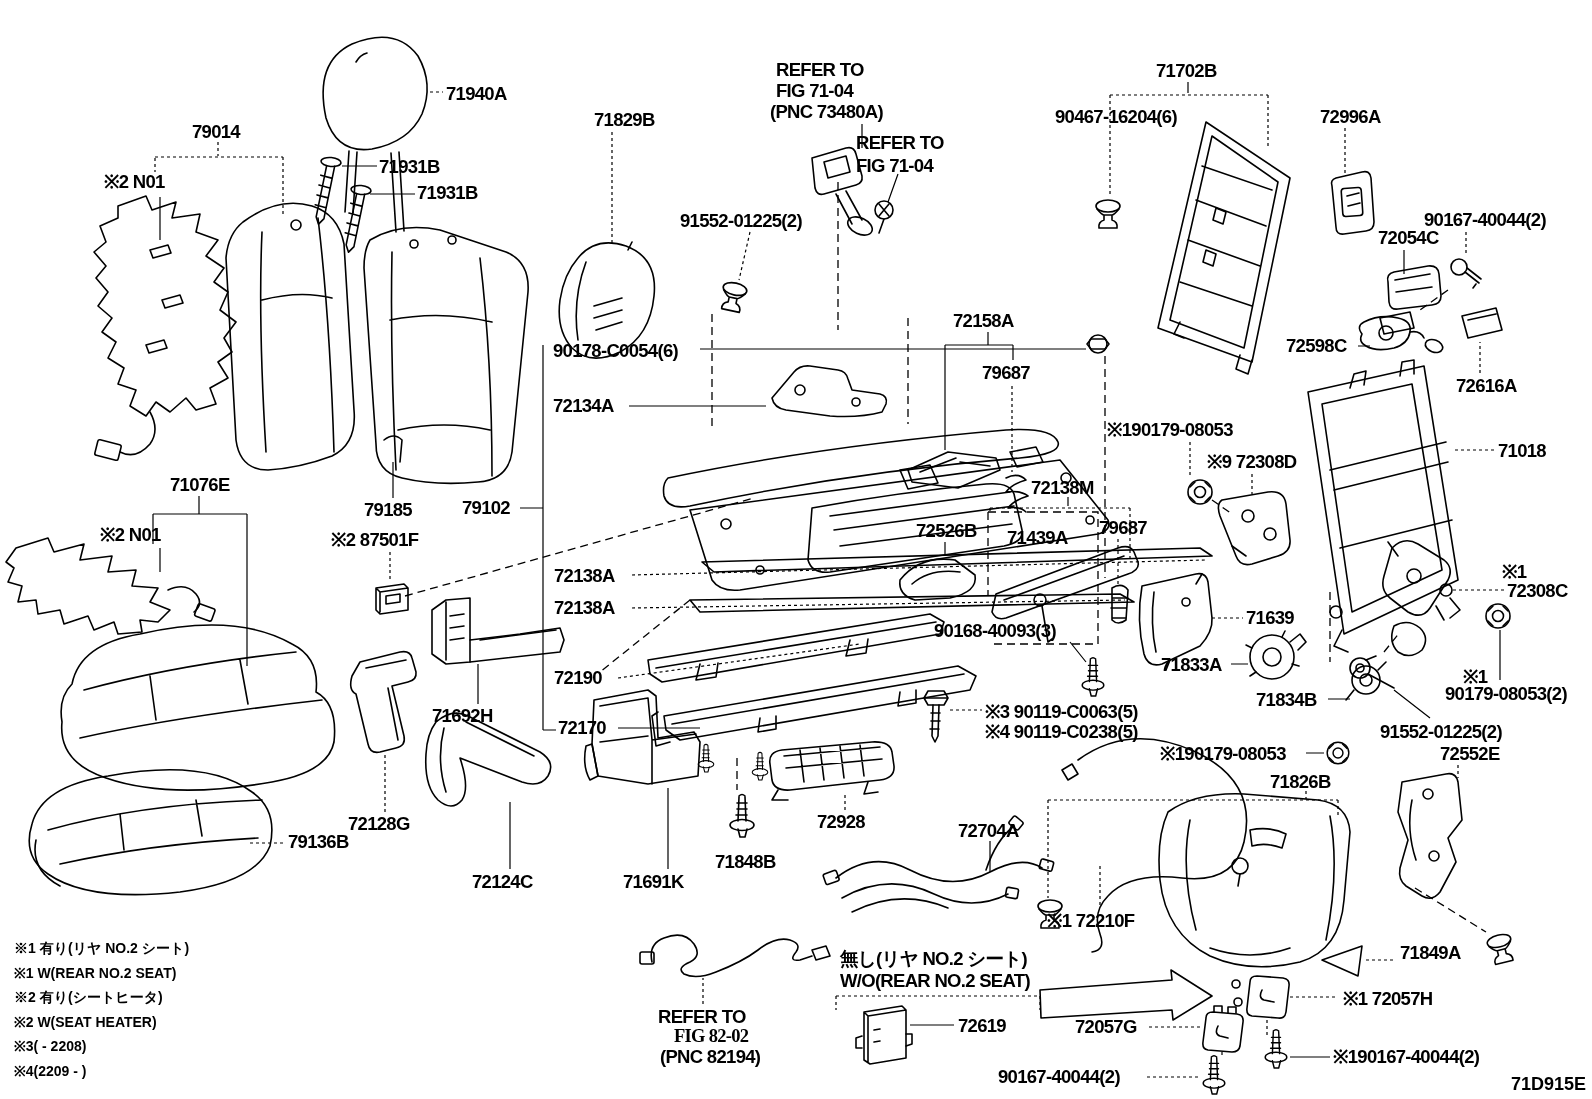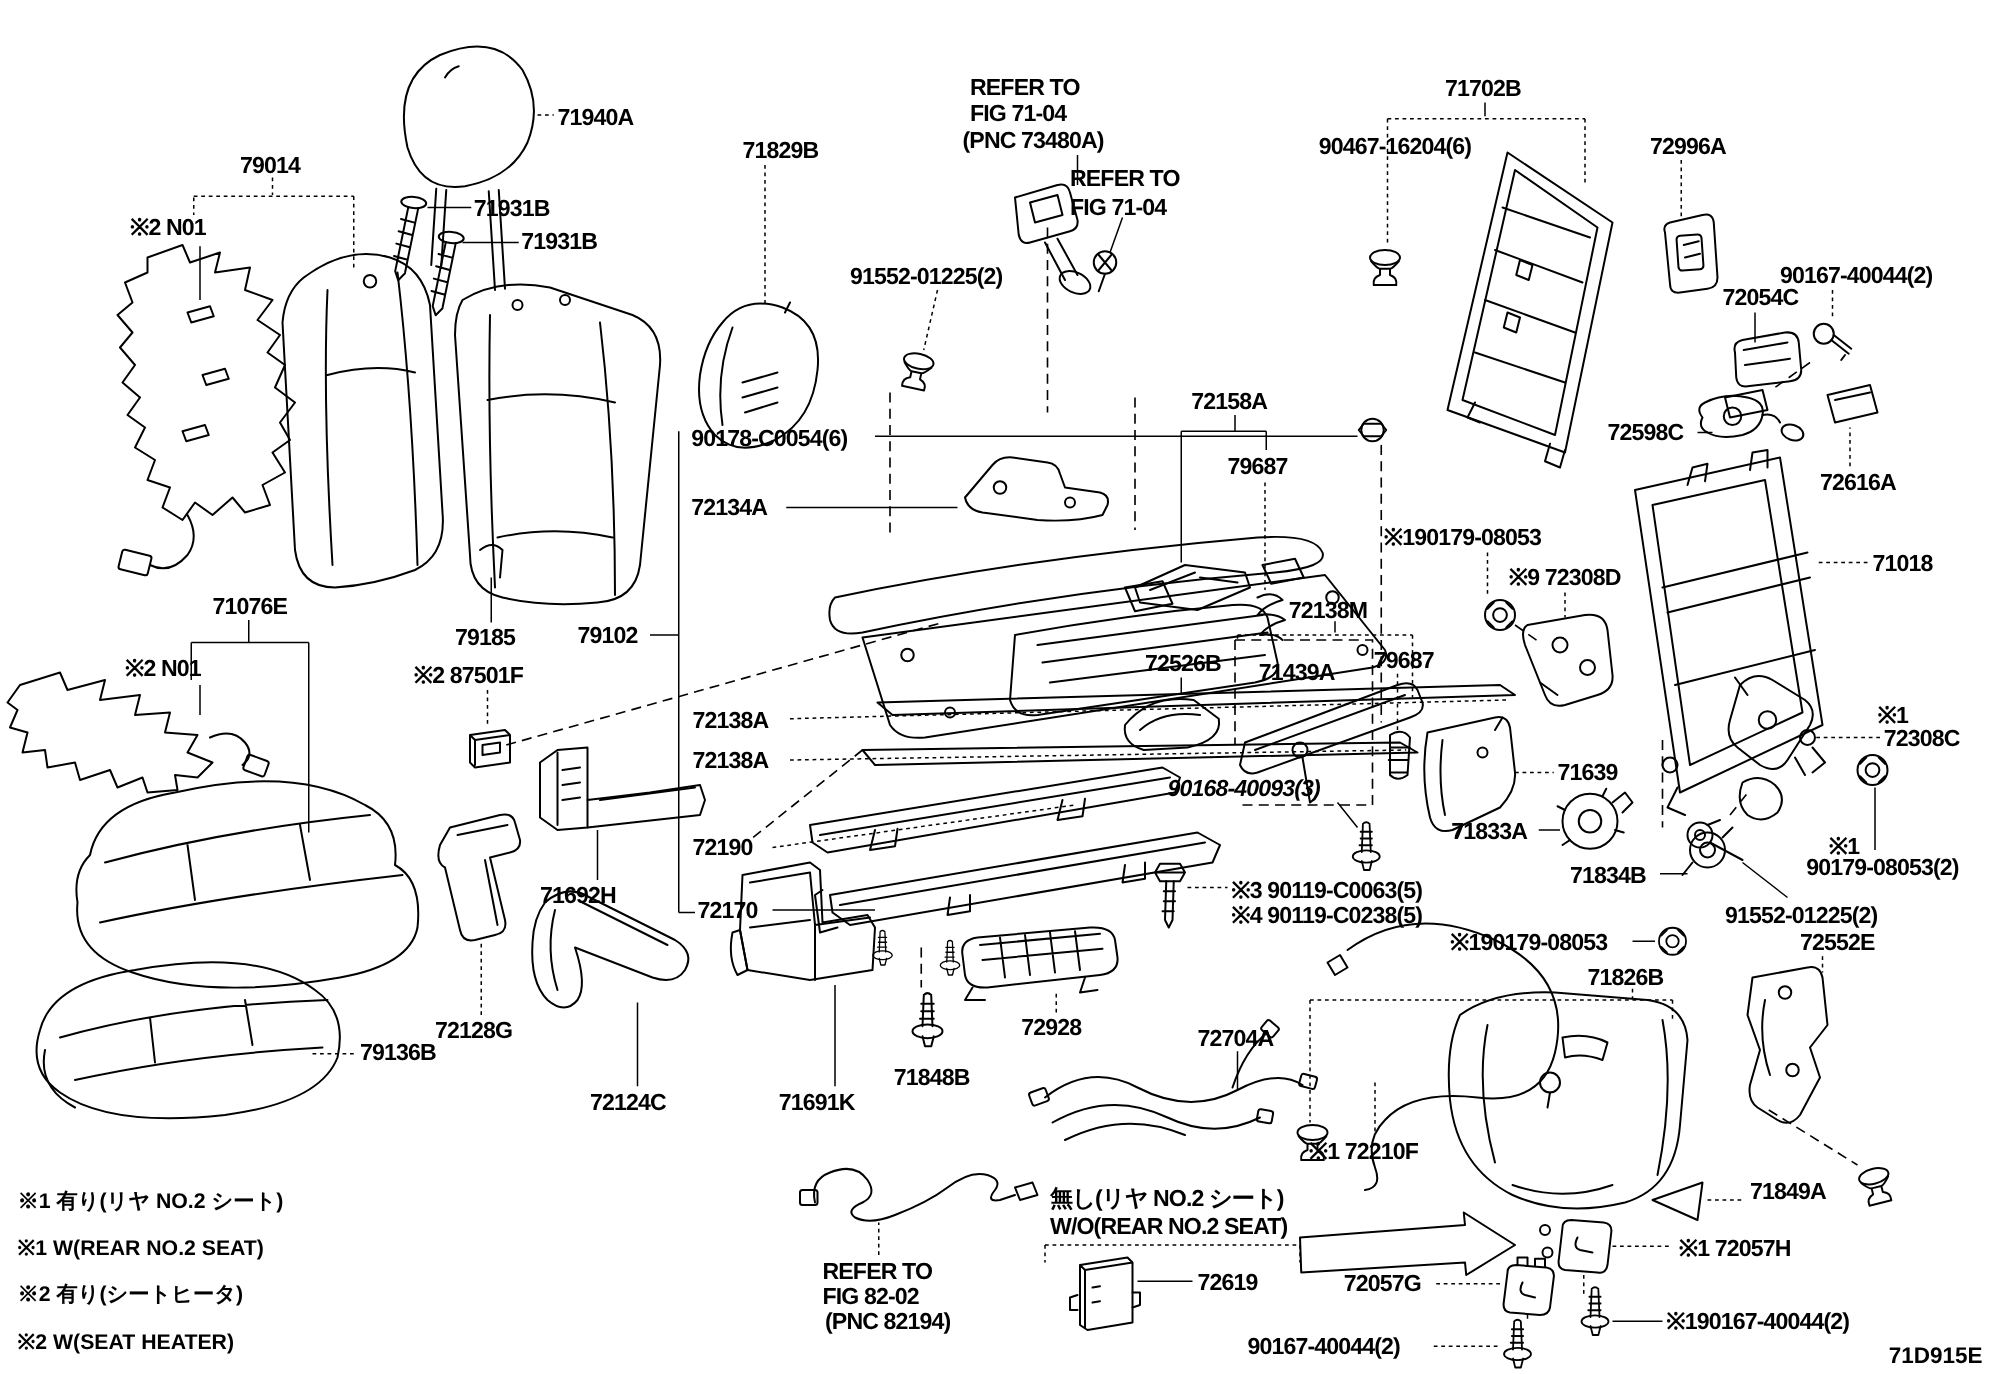--- a/index.html
+++ b/index.html
@@ -6,21 +6,21 @@
   .stage{position:relative;width:1592px;height:1099px;background:#fff;overflow:hidden;
          font-family:"Liberation Sans",sans-serif;color:#000;}
   .stage svg{position:absolute;left:0;top:0;}
   .lbl{position:absolute;font-weight:bold;font-size:18.5px;letter-spacing:-0.7px;
        line-height:1.05;white-space:nowrap;color:#000;
        font-family:"Liberation Sans",sans-serif;}
   .note{position:absolute;left:434px;font-weight:bold;white-space:nowrap;}
   .note.jp{top:6px;font-size:16px;}
   .note.en{top:32px;font-size:15.5px;}
   .legend{position:absolute;left:14px;top:936px;}
-  .legend div{font-weight:bold;font-size:17px;line-height:24.5px;white-space:nowrap;margin-top:13px;}
+  .legend div{font-weight:bold;font-size:14px;line-height:24.5px;white-space:nowrap;}
   .figcode{position:absolute;left:1511px;top:1074px;font-weight:bold;font-size:18px;}
 </style>
 </head>
 <body>
 
 <div class="stage">
 
   <svg width="1592" height="1099" viewBox="0 0 1592 1099">
     <defs>
       <g id="scr">
@@ -408,21 +408,21 @@
       <div class="lbl" style="left: 170px; top: 475px;">71076E</div>
       <div class="lbl" style="left: 100px; top: 525px;">※2 N01</div>
       <div class="lbl" style="left: 554px; top: 566px;">72138A</div>
       <div class="lbl" style="left: 554px; top: 598px;">72138A</div>
       <div class="lbl" style="left: 554px; top: 668px;">72190</div>
       <div class="lbl" style="left: 558px; top: 718px;">72170</div>
       <div class="lbl" style="left: 916px; top: 521px;">72526B</div>
       <div class="lbl" style="left: 1031px; top: 478px;">72138M</div>
       <div class="lbl" style="left: 1007px; top: 528px;">71439A</div>
       <div class="lbl" style="left: 1099px; top: 518px;">79687</div>
-      <div class="lbl" style="left: 934px; top: 621px; font-style: italic;">90168-40093(3)</div>
+      <div class="lbl" style="left: 934px; top: 621px;">90168-40093(3)</div>
       <div class="lbl" style="left: 1246px; top: 608px;">71639</div>
       <div class="lbl" style="left: 1161px; top: 655px;">71833A</div>
       <div class="lbl" style="left: 1256px; top: 690px;">71834B</div>
       <div class="lbl" style="left: 1502px; top: 562px;">※1</div>
       <div class="lbl" style="left: 1507px; top: 581px;">72308C</div>
       <div class="lbl" style="left: 1463px; top: 667px;">※1</div>
       <div class="lbl" style="left: 1445px; top: 684px;">90179-08053(2)</div>
       <div class="lbl" style="left: 1380px; top: 722px;">91552-01225(2)</div>
       <div class="lbl" style="left: 1440px; top: 744px;">72552E</div>
       <div class="lbl" style="left: 1160px; top: 744px;">※190179-08053</div>
@@ -435,21 +435,21 @@
       <div class="lbl" style="left: 715px; top: 852px;">71848B</div>
       <div class="lbl" style="left: 817px; top: 812px;">72928</div>
       <div class="lbl" style="left: 958px; top: 821px;">72704A</div>
       <div class="lbl" style="left: 985px; top: 702px;">※3 90119-C0063(5)</div>
       <div class="lbl" style="left: 985px; top: 722px;">※4 90119-C0238(5)</div>
       <div class="lbl" style="left: 1047px; top: 911px;">※1 72210F</div>
       <div class="lbl" style="left: 1400px; top: 943px;">71849A</div>
       <div class="lbl" style="left: 1343px; top: 989px;">※1 72057H</div>
       <div class="lbl" style="left: 1333px; top: 1047px;">※190167-40044(2)</div>
       <div class="lbl" style="left: 658px; top: 1007px;">REFER TO</div>
-      <div class="lbl" style="left: 658px; top: 1027px;">FIG 82-02</div>
+      <div class="lbl" style="left: 674px; top: 1027px; font-family: Liberation Serif, serif;">FIG 82-02</div>
       <div class="lbl" style="left: 660px; top: 1047px;">(PNC 82194)</div>
       <div class="lbl" style="left: 840px; top: 949px;">無し(リヤ NO.2 シート)</div>
       <div class="lbl" style="left: 840px; top: 971px;">W/O(REAR NO.2 SEAT)</div>
       <div class="lbl" style="left: 958px; top: 1016px;">72619</div>
       <div class="lbl" style="left: 1075px; top: 1017px;">72057G</div>
       <div class="lbl" style="left: 998px; top: 1067px;">90167-40044(2)</div>
     </div>
 
   <div class="legend">
     <div>※1 有り(リヤ NO.2 シート)</div>

